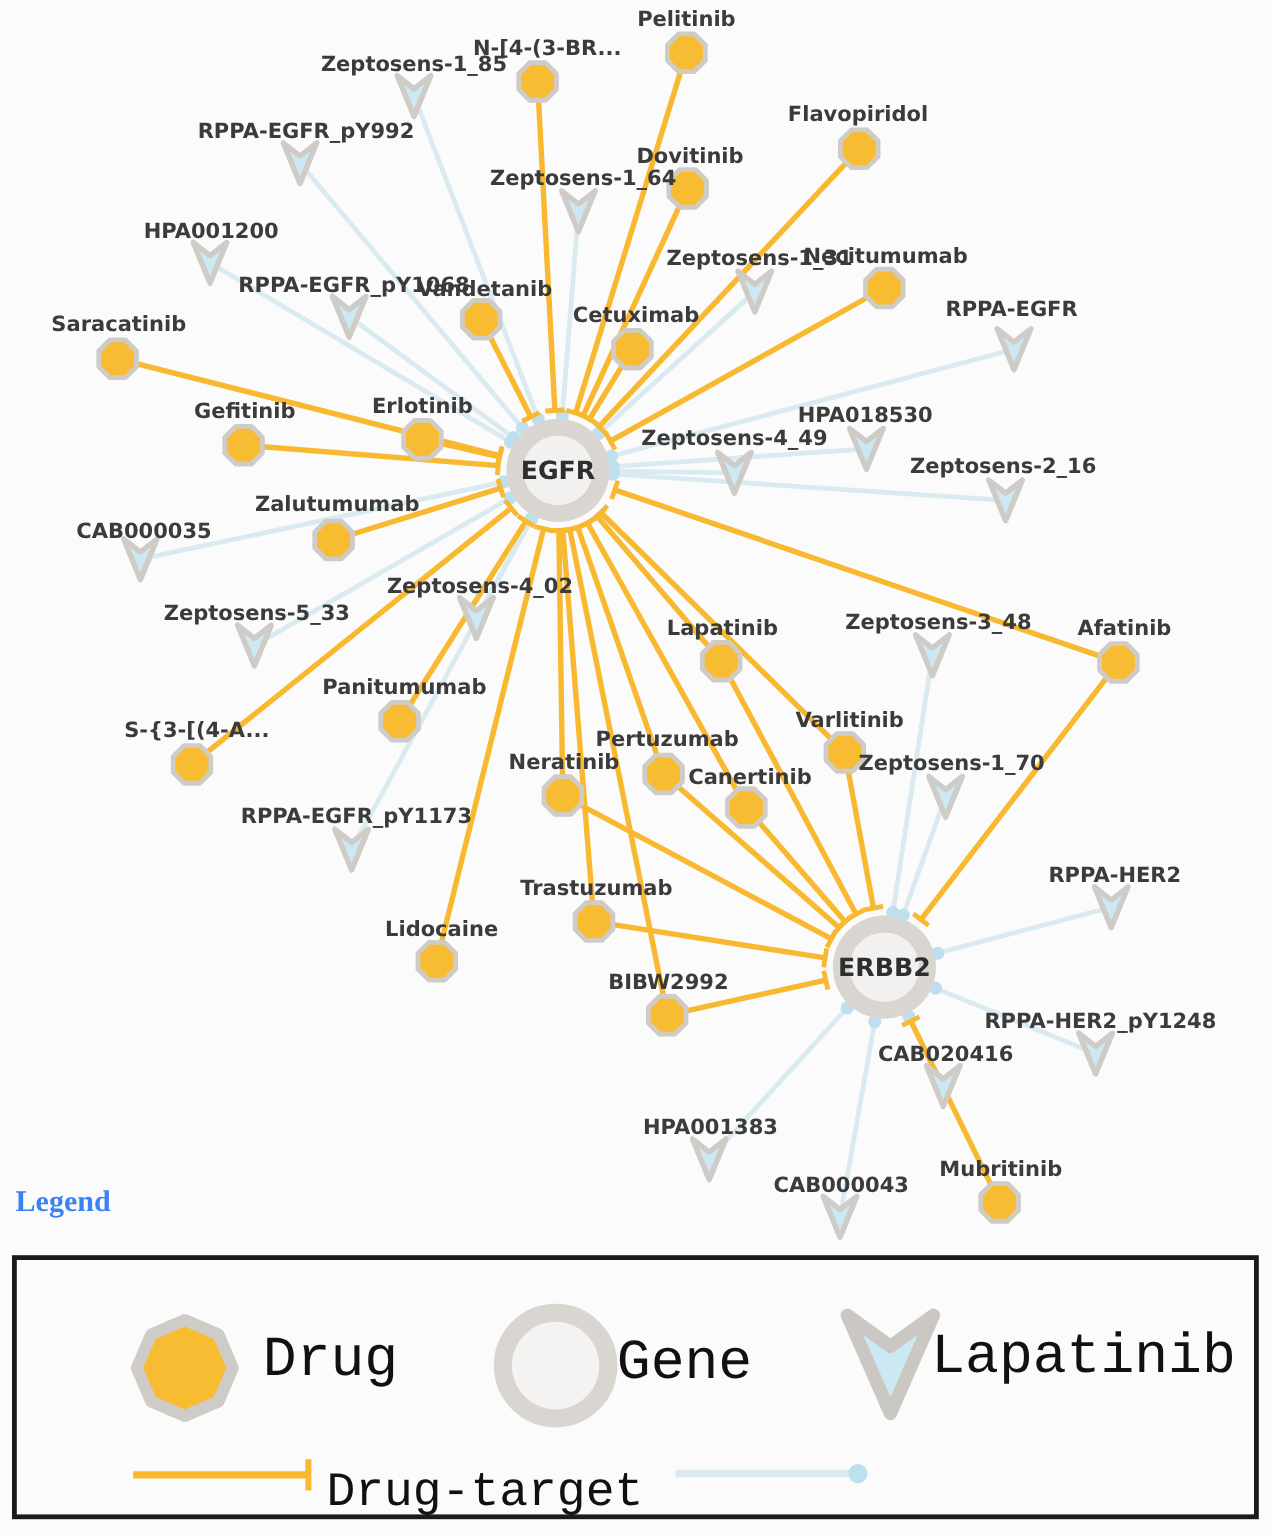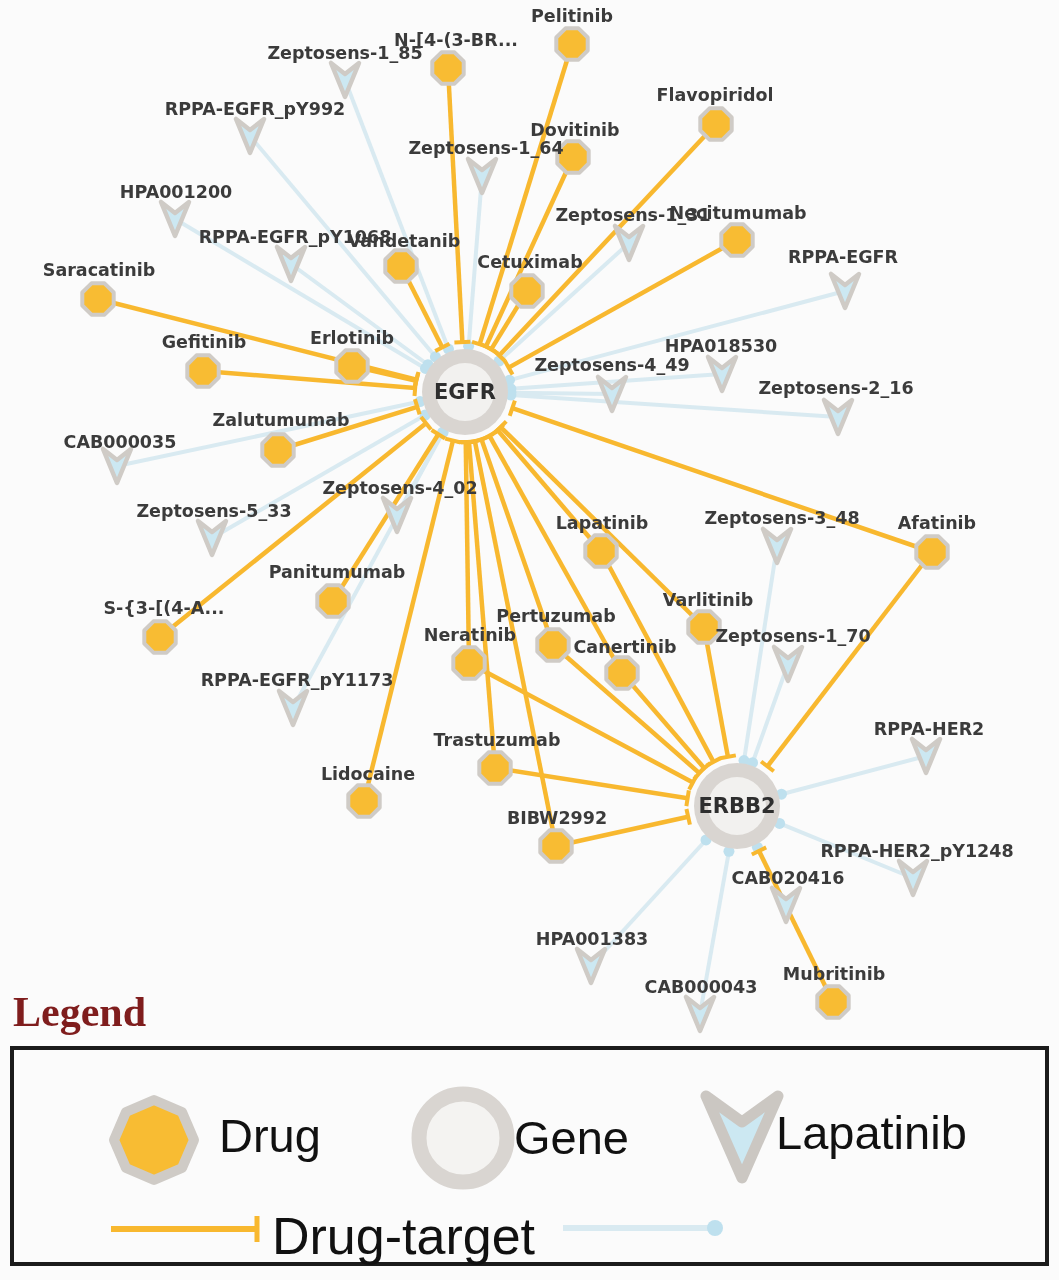--- a/index.html
+++ b/index.html
@@ -1,26 +1,26 @@
 <!DOCTYPE html>
 <html><head>
 <meta charset="utf-8">
 <style>
   html,body{margin:0;padding:0;background:#FBFBFB;}
   #stage{position:relative;width:1059px;height:1280px;background:#FBFBFB;overflow:hidden;
          font-family:"DejaVu Sans",sans-serif;}
   #graph{position:absolute;left:0;top:0;}
   .legend-title{position:absolute;left:13px;top:988px;font-family:"Liberation Serif",serif;
-                font-weight:bold;font-size:42px;color:#7f1d1d;}
+                font-weight:bold;font-size:25px;color:#3b82f6;}
   .legend-box{position:absolute;left:10px;top:1046px;width:1031px;height:212px;
               border:4px solid #1b1b1b;background:#FBFBFB;}
   .licon{position:absolute;}
-  .llabel{position:absolute;font-family:Liberation Sans, sans-serif;color:#111;white-space:nowrap;text-align:right;}
+  .llabel{position:absolute;font-family:Liberation Mono, monospace;color:#111;white-space:nowrap;text-align:right;}
   .row1{font-size:47px;}
-  .row2{font-size:52px;}
+  .row2{font-size:40px;margin-top:16px;}
 </style>
 </head>
 <body>
 
 <div id="stage">
   <svg id="graph" width="1059" height="1280" viewBox="0 0 1059 1280">
       <g>
         <line x1="345" y1="80" x2="448.48696235179204" y2="349.06610211465926" stroke="#D9EAF1" stroke-width="4"></line>
         <circle cx="448.48696235179204" cy="349.06610211465926" r="5.5" fill="#BEE0EE"></circle>
         <line x1="250" y1="136" x2="435.4163911229226" y2="356.77486570915437" stroke="#D9EAF1" stroke-width="4"></line>

